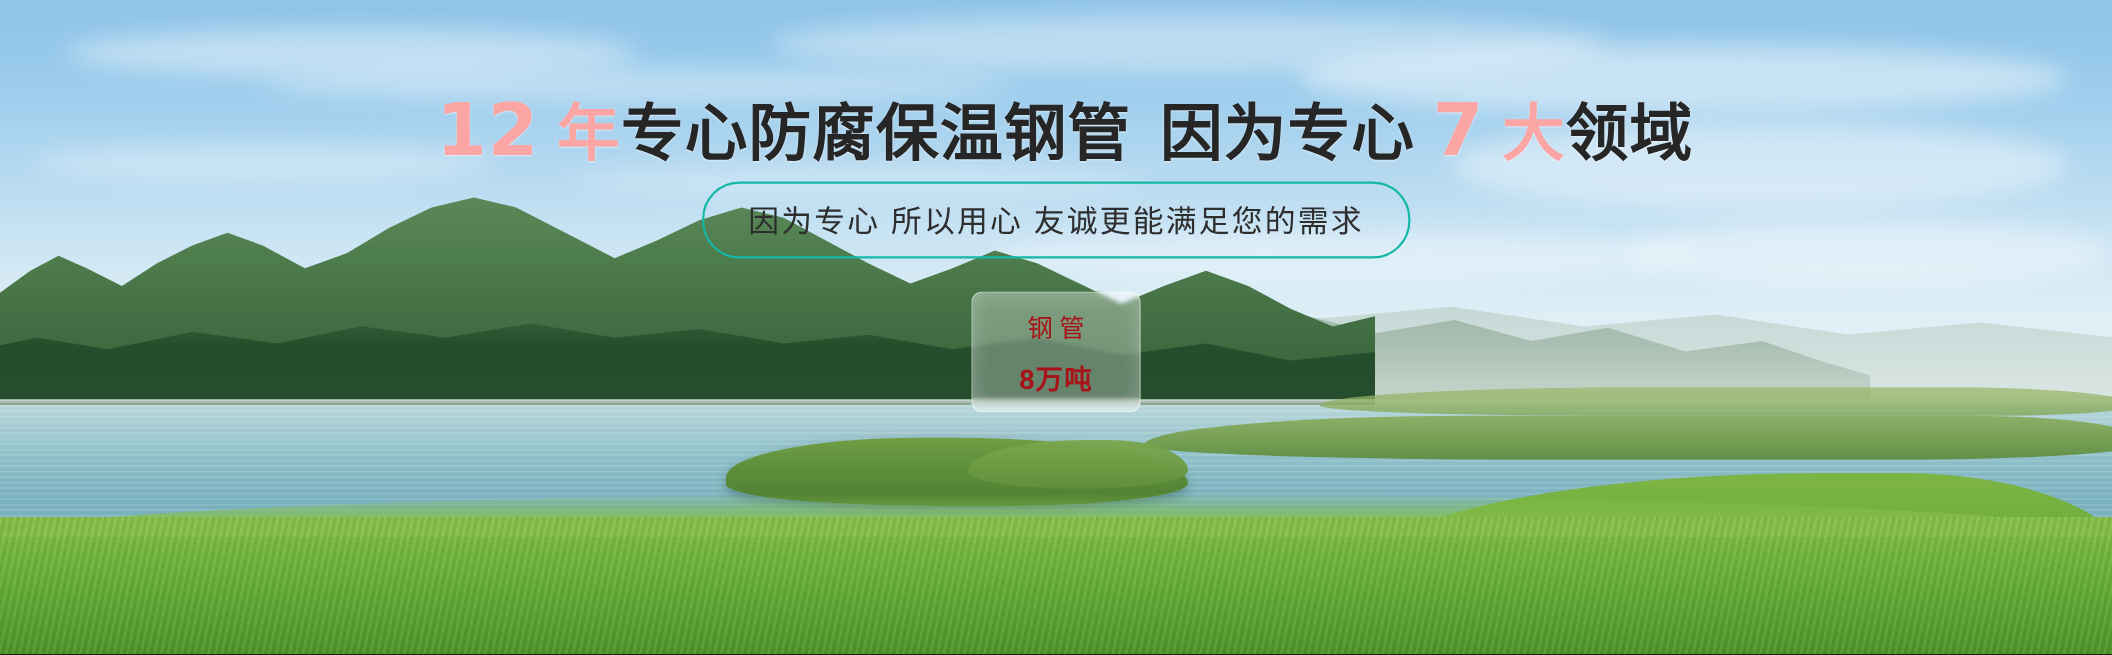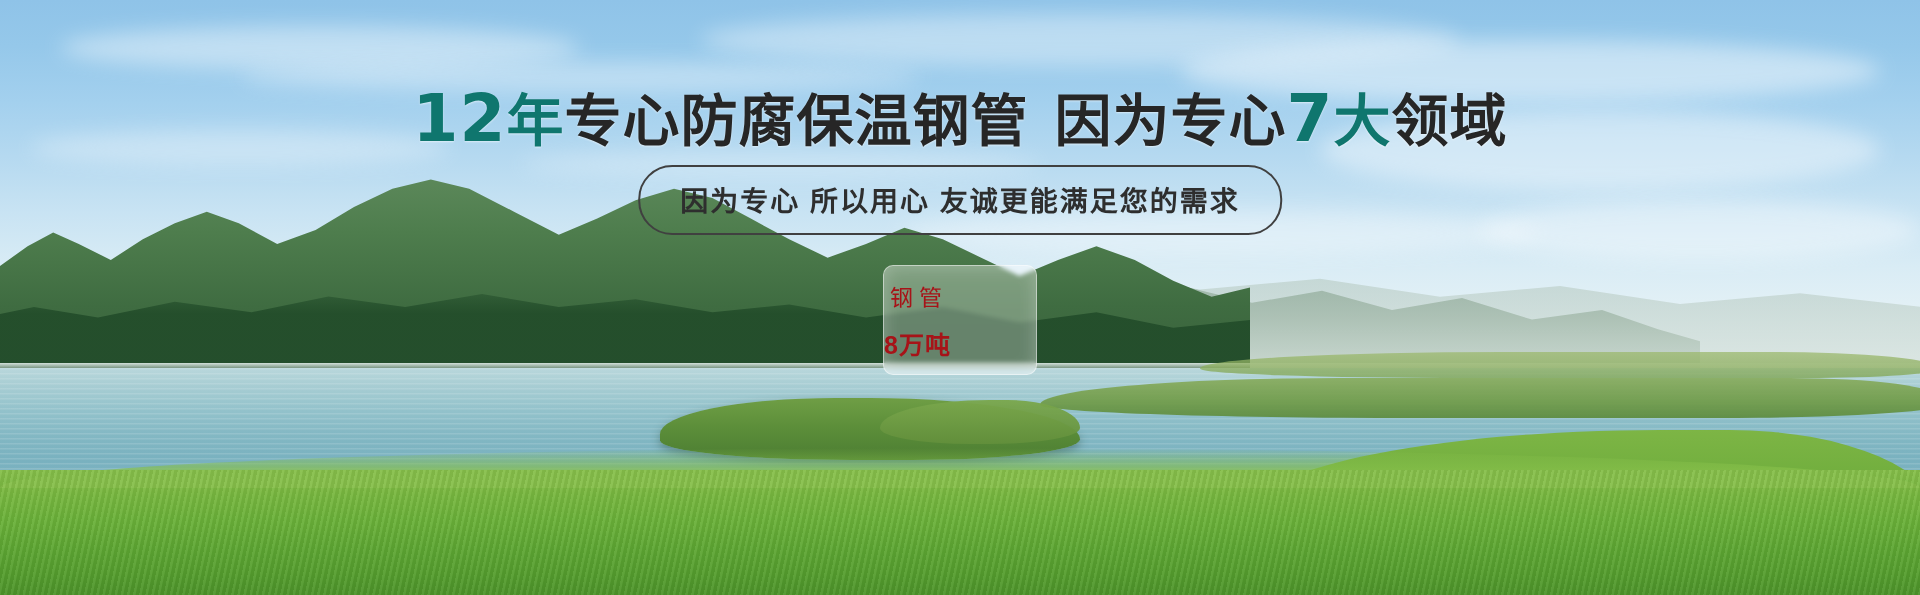--- a/index.html
+++ b/index.html
@@ -200,39 +200,40 @@
     white-space: nowrap;
     font-family: "DejaVu Sans", "Liberation Sans", sans-serif;
     font-weight: 700;
     font-size: 57px;
     letter-spacing: 1px;
     line-height: 1;
     color: #262626;
     text-shadow: 0 1px 2px rgba(255,255,255,0.55);
   }
   .headline .accent {
-    color: #0f766e;
+    color: #fca5a5;
+    margin-left: 16px;
   }
   .headline .num {
     font-size: 66px;
     font-weight: 700;
   }
   .headline .gap { display: inline-block; width: 26px; }
 
   
   .pill {
     position: absolute;
     left: 50%;
     transform: translateX(-50%);
     top: 165px;
     padding: 12px 40px 14px;
-    border: 2px solid #404040;
+    border: 2px solid #14b8a6;
     border-radius: 34px;
     font-size: 28px;
-    font-weight: 700;
+    font-weight: 400;
     letter-spacing: 2px;
     color: #2e2e2e;
     white-space: nowrap;
     background: transparent;
   }
 
   
   .cards {
     position: absolute;
     left: 50%;
@@ -243,21 +244,21 @@
   }
   .card {
     width: 152px;
     height: 108px;
     border-radius: 10px;
     background: rgba(255,255,255,0.30);
     border: 1px solid rgba(255,255,255,0.55);
     backdrop-filter: blur(2px);
     display: flex;
     flex-direction: column;
-    align-items: flex-start;
+    align-items: center;
     justify-content: center;
     gap: 12px;
     box-shadow: inset 0 0 18px rgba(255,255,255,0.25);
   }
   .card .c-title {
     font-size: 23px;
     letter-spacing: 6px;
     text-indent: 6px;
     color: #a71318;
     font-weight: 400;

